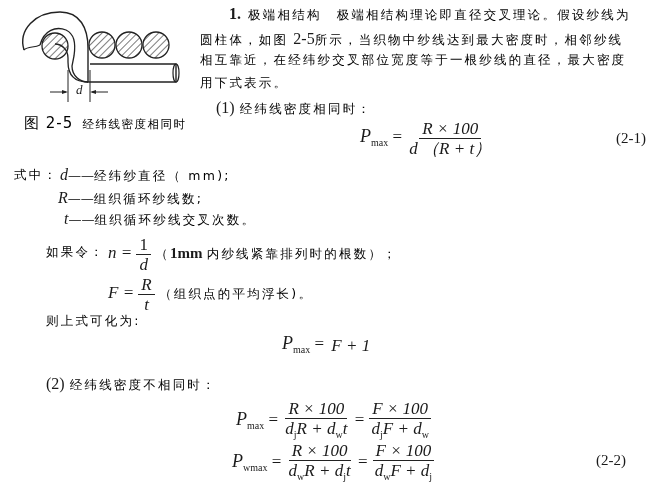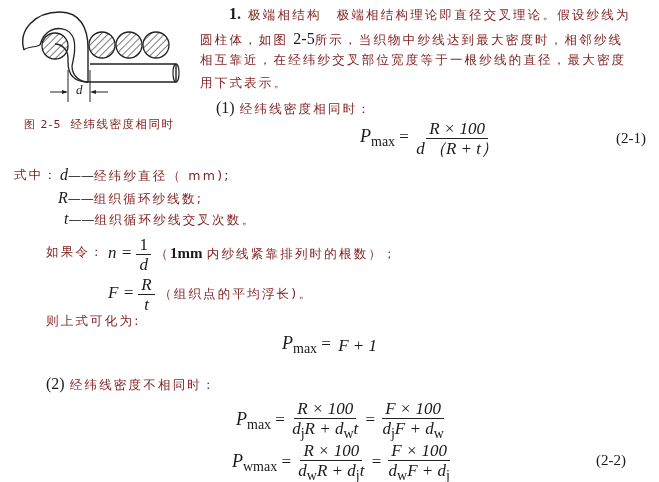--- a/index.html
+++ b/index.html
@@ -1,27 +1,27 @@
 <!DOCTYPE html>
 <html><head>
 <meta charset="utf-8">
 <style>
   html, body { margin:0; padding:0; background:#ffffff; }
   body { width:659px; height:482px; position:relative; overflow:hidden;
          font-family:"DejaVu Serif", serif; color:#1a1a1a; }
   .abs { position:absolute; white-space:nowrap; }
-  .cn { font-family:"DejaVu Sans", sans-serif; font-size:12.5px; letter-spacing:2.2px; color:#7f1d1d; }
+  .cn { font-family:"DejaVu Sans", sans-serif; font-size:12.5px; letter-spacing:2.2px; color:#000000; }
   .serif { font-family:"Liberation Serif", serif; }
   .it { font-style:italic; font-family:"Liberation Serif", serif; }
   .bold { font-weight:bold; }
   .frac { display:inline-flex; flex-direction:column; align-items:center; vertical-align:middle; }
   .frac .num { border-bottom:1px solid #222; padding:0 3px 1px; line-height:17px; }
   .frac .den { padding:1px 3px 0; line-height:17px; }
   .mathf { font-family:"Liberation Serif", serif; font-size:17px; }
-  .sub { font-size:14px; font-style:normal; vertical-align:-4px; }
+  .sub { font-size:10px; font-style:normal; vertical-align:-4px; }
   .eqnum { font-family:"Liberation Serif", serif; font-size:15px; }
   svg { position:absolute; }
 </style>
 </head>
 <body>
 
 <svg width="200" height="110" viewBox="0 0 200 110" style="left:0;top:0;">
   <defs>
     <pattern id="hatch" patternUnits="userSpaceOnUse" width="5" height="5" patternTransform="rotate(45)">
       <line x1="0" y1="0" x2="0" y2="5" stroke="#222" stroke-width="1.2"></line>
@@ -45,21 +45,21 @@
   <line x1="68" y1="70" x2="68" y2="102" stroke="#222" stroke-width="1"></line>
   <line x1="90" y1="70" x2="90" y2="102" stroke="#222" stroke-width="1"></line>
   <line x1="50" y1="92" x2="66" y2="92" stroke="#222" stroke-width="1"></line>
   <polygon points="68,92 62,90 62,94" fill="#222"></polygon>
   <line x1="92" y1="92" x2="108" y2="92" stroke="#222" stroke-width="1"></line>
   <polygon points="90,92 96,90 96,94" fill="#222"></polygon>
 </svg>
 <div class="abs it" style="left:76px;top:82px;font-size:13px;">d</div>
 
 <div class="abs" style="left:24px;top:113px;">
-  <span class="cn" style="font-size:11px;letter-spacing:1px;">图 2-5</span>
+  <span class="cn" style="font-size:15px;letter-spacing:1px;">图 2-5</span>
   <span class="cn" style="font-size:11.5px;letter-spacing:1.5px;margin-left:4px;">经纬线密度相同时</span>
 </div>
 
 <div class="abs" style="left:229px;top:4px;">
   <span class="serif bold" style="font-size:16px;">1.</span>
   <span class="cn" style="margin-left:2px;">极端相结构</span>
   <span class="cn" style="margin-left:10px;text-align:right;">极端相结构理论即直径交叉理论。假设纱线为</span>
 </div>
 <div class="abs" style="left:200px;top:29px;">
   <span class="cn">圆柱体，如图</span>

